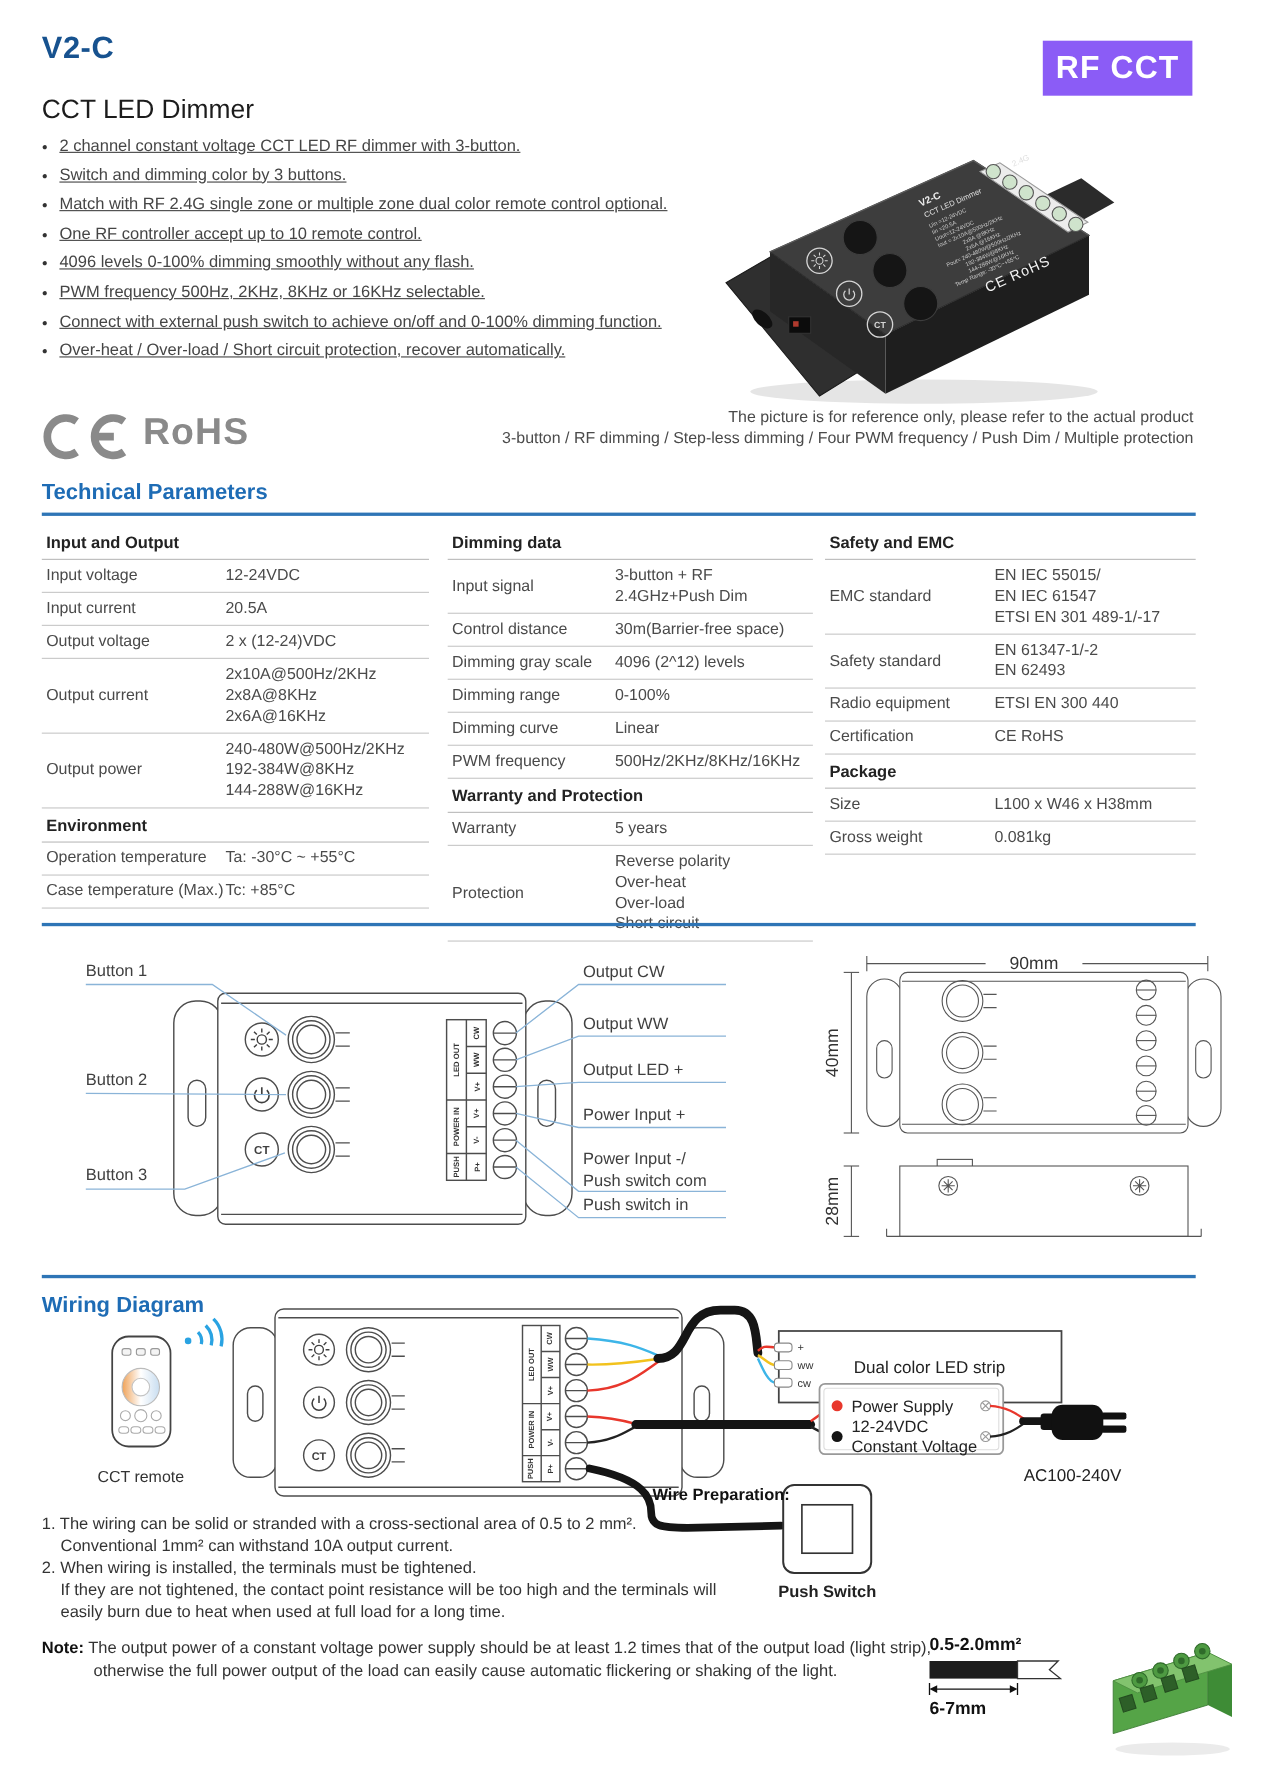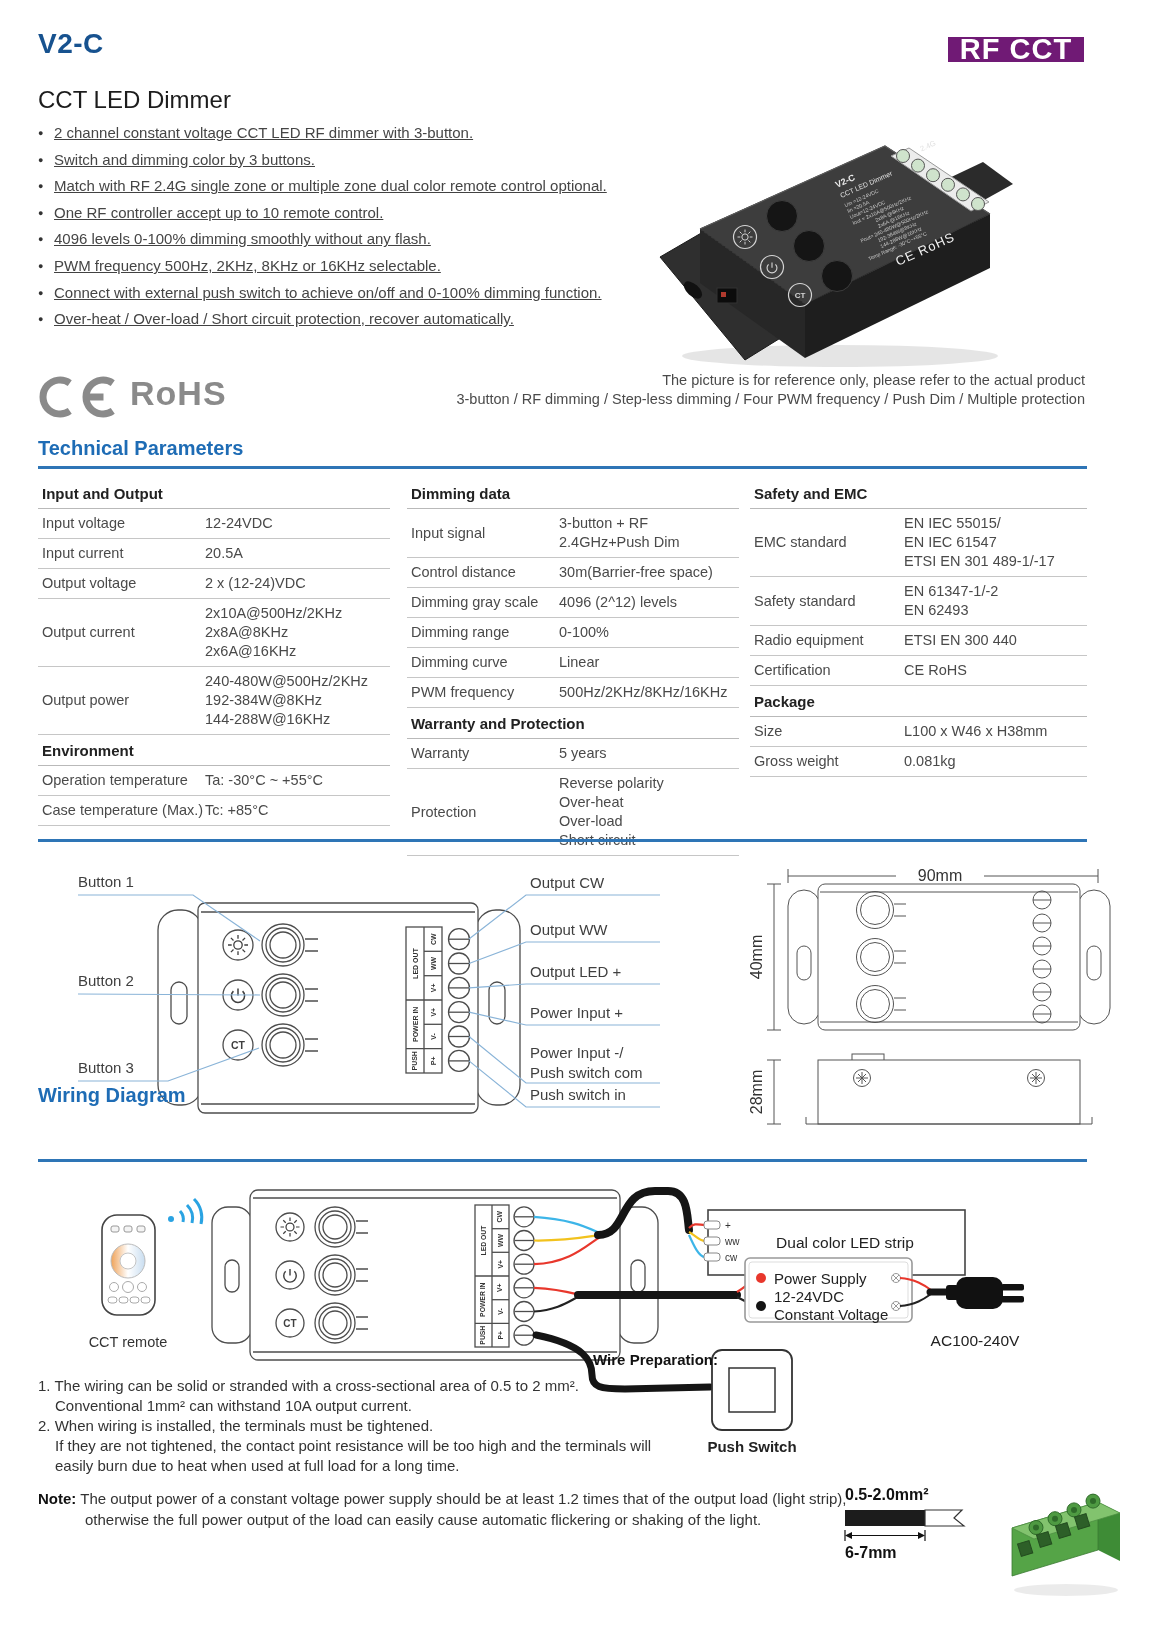--- a/index.html
+++ b/index.html
@@ -1,21 +1,21 @@
 <!DOCTYPE html>
 <html><head>
 <meta charset="utf-8">
 <style>
   html,body{margin:0;padding:0;background:#fff;}
   .page{position:relative;width:1170px;height:1629px;background:#fff;overflow:hidden;
         font-family:"Liberation Sans",sans-serif;color:#424242;}
   .abs{position:absolute;}
   
   .model-title{left:38px;top:28px;font-size:28px;font-weight:600;color:#17528f;letter-spacing:.5px;}
-  .badge{left:948px;top:37px;width:136px;height:25px;background:#701a75;color:#fff;
+  .badge{left:948px;top:37px;width:136px;height:50px;background:#8b5cf6;color:#fff;
          font-size:29px;font-weight:700;display:flex;align-items:center;justify-content:center;letter-spacing:1px;}
   .prod-title{left:38px;top:86px;font-size:24px;font-weight:500;color:#1c1c1c;}
   ul.features{left:38px;top:120px;margin:0;padding:0;list-style:none;width:620px;text-decoration:underline;}
   ul.features li{font-size:15px;color:#454545;line-height:26.6px;padding-left:16px;position:relative;}
   ul.features li::before{content:"●";position:absolute;left:0;top:0;font-size:9px;color:#333;}
   .refnote{right:85px;top:371px;text-align:right;font-size:14.5px;color:#4a4a4a;line-height:19px;width:700px;}
   .sec-h{font-size:20px;font-weight:600;color:#1e6cb5;}
   .sec-line{position:absolute;left:38px;width:1049px;height:3px;background:#2e75b6;}
   .rohs-text{left:130px;top:374px;font-size:34px;font-weight:700;color:#8a8a8a;letter-spacing:1px;}
   
@@ -383,21 +383,21 @@
       <line x1="106" y1="267" x2="106" y2="274"></line>
         <line x1="392" y1="267" x2="392" y2="274"></line>
     </g>
     <g font-size="16" fill="#333">
       <text x="240" y="31" text-anchor="middle">90mm</text>
       <text x="62" y="107" text-anchor="middle" transform="rotate(-90 62 107)">40mm</text>
       <text x="62" y="242" text-anchor="middle" transform="rotate(-90 62 242)">28mm</text>
     </g>
   </svg>
 
-  <div class="abs sec-h" style="left:38px;top:1084px">Wiring Diagram</div>
+  <div class="abs sec-h" style="left:38px;top:1176px">Wiring Diagram</div>
   <div class="sec-line" style="top:1159px"></div>
 
   <svg class="abs" style="left:40px;top:1175px" width="1090" height="300" viewBox="0 0 1090 300">
 
     <g stroke="#2aa3e2" stroke-width="3" fill="none">
       <circle cx="131" cy="44" r="3" fill="#2aa3e2" stroke="none"></circle>
       <path d="M140,36 A12,12 0 0 1 143,47"></path>
       <path d="M147,30 A19,19 0 0 1 152,48"></path>
       <path d="M154,24 A26,26 0 0 1 161,49"></path>
     </g>

